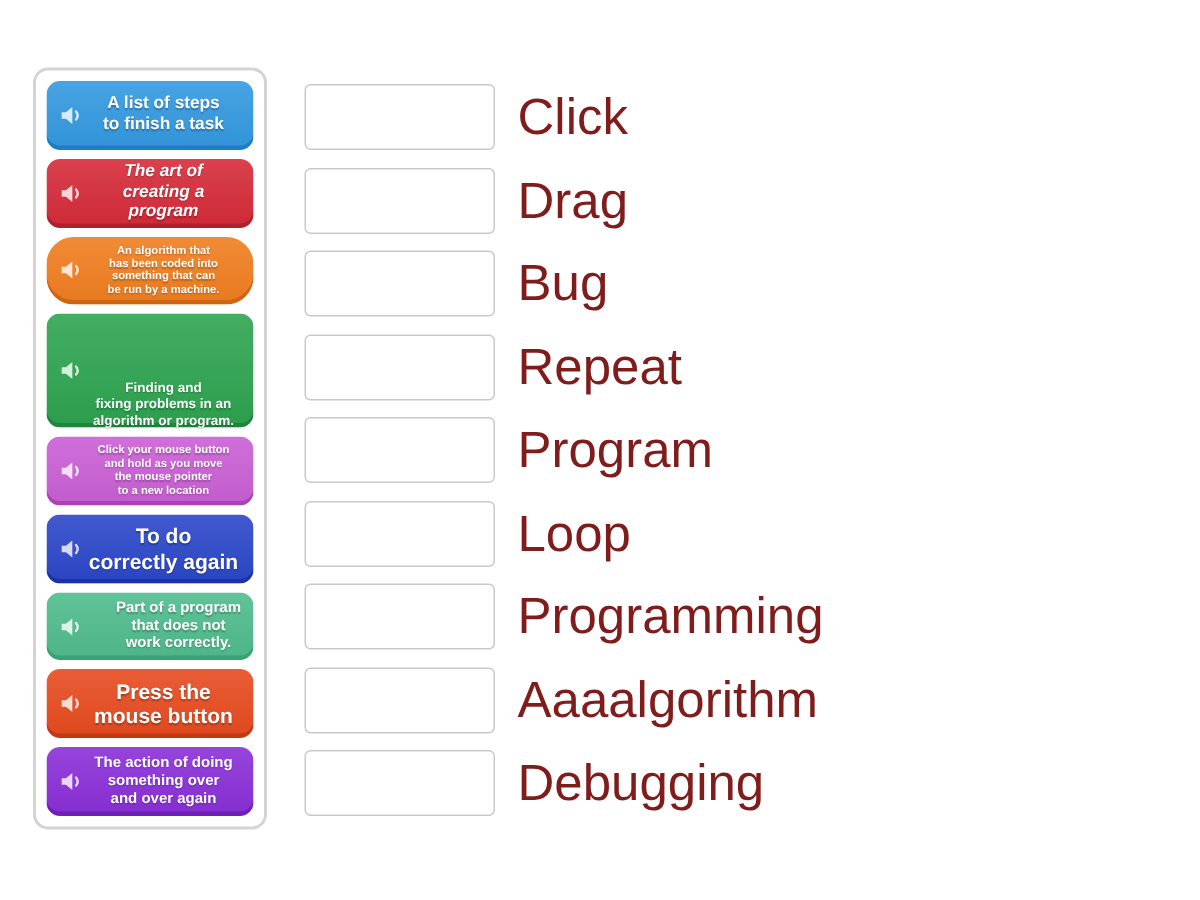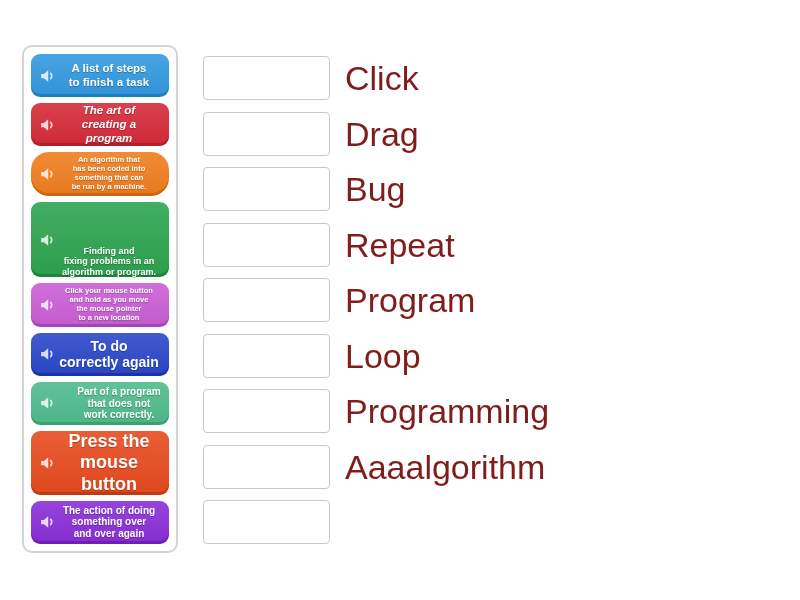--- a/index.html
+++ b/index.html
@@ -47,21 +47,21 @@
     padding:0 8px 0 26px;
     text-shadow:0 1px 1px rgba(0,0,0,0.28);
   }
   .card:nth-child(1) .card-text{font-size:11.5px;}
   .card:nth-child(2) .card-text{font-size:11.5px;}
   .card:nth-child(3) .card-text{font-size:7.5px;}
   .card:nth-child(4) .card-text{font-size:9px;margin-top:44px;}
   .card:nth-child(5) .card-text{font-size:7.5px;}
   .card:nth-child(6) .card-text{font-size:14px;}
   .card:nth-child(7) .card-text{font-size:10px;}
-  .card:nth-child(8) .card-text{font-size:18px;}
+  .card:nth-child(8) .card-text{font-size:14px;}
   .card:nth-child(9) .card-text{font-size:10px;}
 
   
   .right-panel{
     position:absolute;left:203px;top:56px;
   }
   .row{
     display:flex;align-items:center;
     height:44px;margin-bottom:11.5px;
   }
@@ -227,15 +227,16 @@
     <div class="word">Programming</div>
   </div>
 
   <div class="row">
     <div class="dropzone"></div>
     <div class="word">Aaaalgorithm</div>
   </div>
 
   <div class="row">
     <div class="dropzone"></div>
+    <div class="word">Debugging</div>
   </div>
 </div>
 </div>
 
 </body></html>

